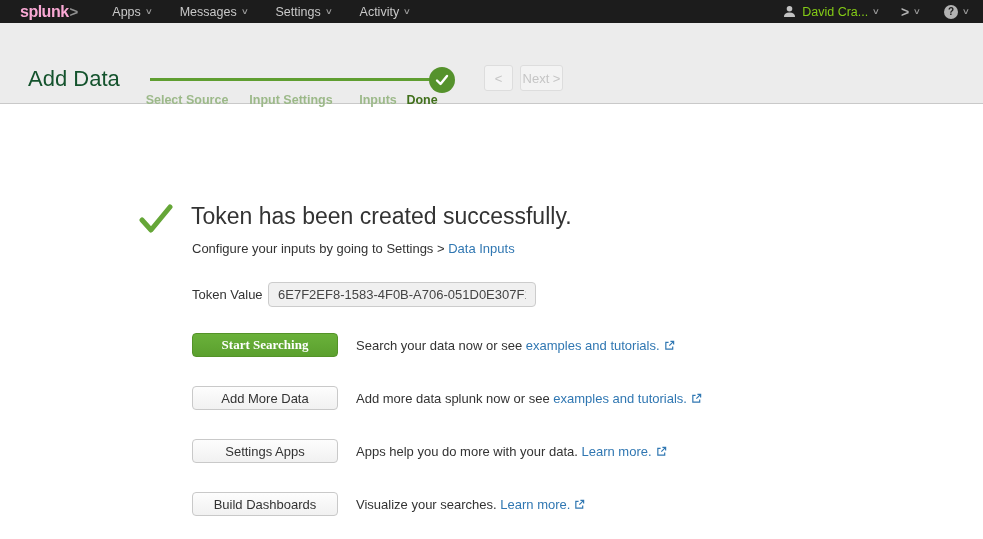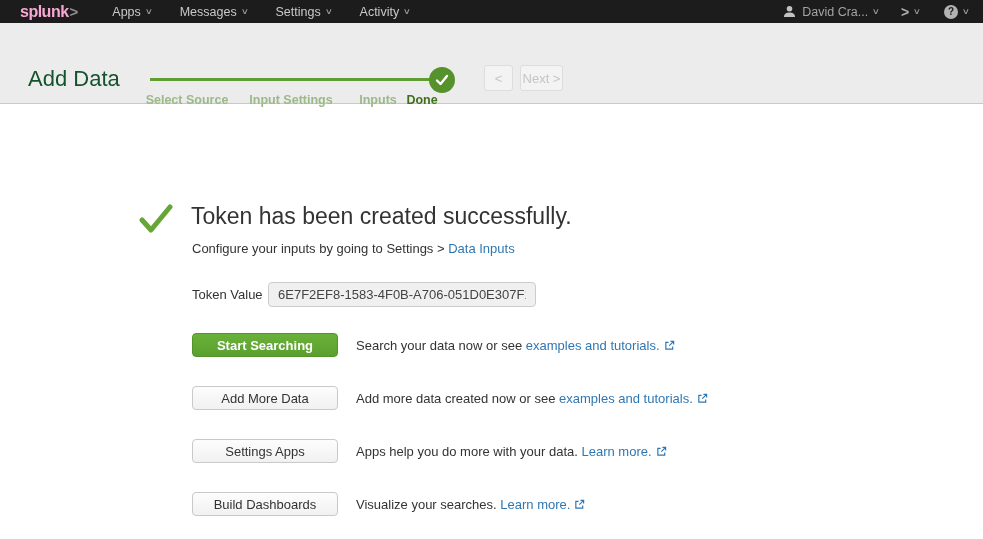--- a/index.html
+++ b/index.html
@@ -18,21 +18,21 @@
               display:flex; align-items:center; cursor:pointer; white-space:nowrap; }
   .chev { font-size:8px; color:#9a9a9a; margin-left:5px; transform:scaleX(1.4); display:inline-block; }
   .find-wrap { margin-left:14px; }
   .find-input { width:158px; height:17px; background:#4c4c4c; border:1px solid #5a5a5a;
                 border-radius:3px; color:#ddd; font-size:12px; padding:0 7px; outline:none;
                 font-family:"Liberation Sans", sans-serif; }
   .find-input::placeholder { color:#cfcfcf; opacity:1; }
   .nav-right { margin-left:auto; display:flex; align-items:center; margin-right:14px; }
   .user-menu { display:flex; align-items:center; cursor:pointer; margin-right:22px; }
   .user-icon { width:13px; height:13px; margin-right:6px; }
-  .user-name { color:#a3a3a3; font-size:12.5px; }
+  .user-name { color:#84cc16; font-size:12.5px; }
   .arrow-menu { display:flex; align-items:center; cursor:pointer; margin-right:24px; }
   .arrow-glyph { color:#b2b2b2; font-weight:bold; font-size:14px; }
   .help-menu { display:flex; align-items:center; cursor:pointer; }
   .help-circle { width:14px; height:14px; border-radius:50%; background:#b2b2b2; color:#1c1c1c;
                  font-size:10px; font-weight:bold; display:flex; align-items:center; justify-content:center; }
 
   
   .header { position:absolute; top:23px; left:0; width:983px; height:81px;
             background:#ececec; border-bottom:1px solid #c9c9c9; }
   .page-title { position:absolute; left:28px; top:43px; font-size:22px; color:#14532d; }
@@ -57,21 +57,21 @@
   .token-row { position:absolute; left:192px; top:282px; display:flex; align-items:center; }
   .token-label { font-size:13px; color:#333; width:76px; }
   .token-field { width:268px; height:25px; background:#f0f0f0; border:1px solid #ccc; border-radius:4px;
                  font-size:13px; color:#444; padding:0 9px; font-family:"Liberation Sans", sans-serif; }
 
   .actions { position:absolute; left:192px; top:333px; }
   .action-row { display:flex; align-items:center; height:24px; margin-bottom:29px; }
   .btn { width:146px; height:24px; border-radius:4px; font-size:13px; cursor:pointer;
          font-family:"Liberation Sans", sans-serif; }
   .btn-primary { background:linear-gradient(#6ab13a,#5ba02e); border:1px solid #549328;
-                 color:#fff; font-weight:bold; }
+                 color:#fff; font-weight:bold;font-family:Liberation Serif, serif; }
   .btn-secondary { background:linear-gradient(#fdfdfd,#f1f1f1); border:1px solid #c9c9c9; color:#333; }
   .action-desc { margin-left:18px; font-size:13px; color:#333; white-space:nowrap; }
 </style>
 </head>
 <body>
 
 <div class="page">
 
   <div class="navbar">
     <div class="logo">
@@ -153,21 +153,21 @@
         <span>Search your data now or see </span><a class="link">examples and tutorials.</a><svg class="ext-icon" width="11" height="11" viewBox="0 0 12 12">
           <path d="M5 2.5 H2 V10 H9.5 V7" fill="none" stroke="#3077b2" stroke-width="1.3"></path>
           <path d="M7 1.5 H10.5 V5 M10.5 1.5 L5.8 6.2" fill="none" stroke="#3077b2" stroke-width="1.3"></path>
         </svg>
       </span>
     </div>
 
     <div class="action-row">
       <button class="btn btn-secondary">Add More Data</button>
       <span class="action-desc">
-        <span>Add more data created now or see </span><a class="link">examples and tutorials.</a><svg class="ext-icon" width="11" height="11" viewBox="0 0 12 12">
+        <span>Add more data splunk now or see </span><a class="link">examples and tutorials.</a><svg class="ext-icon" width="11" height="11" viewBox="0 0 12 12">
           <path d="M5 2.5 H2 V10 H9.5 V7" fill="none" stroke="#3077b2" stroke-width="1.3"></path>
           <path d="M7 1.5 H10.5 V5 M10.5 1.5 L5.8 6.2" fill="none" stroke="#3077b2" stroke-width="1.3"></path>
         </svg>
       </span>
     </div>
 
     <div class="action-row">
       <button class="btn btn-secondary">Settings Apps</button>
       <span class="action-desc">
         <span>Apps help you do more with your data. </span><a class="link">Learn more.</a><svg class="ext-icon" width="11" height="11" viewBox="0 0 12 12">

